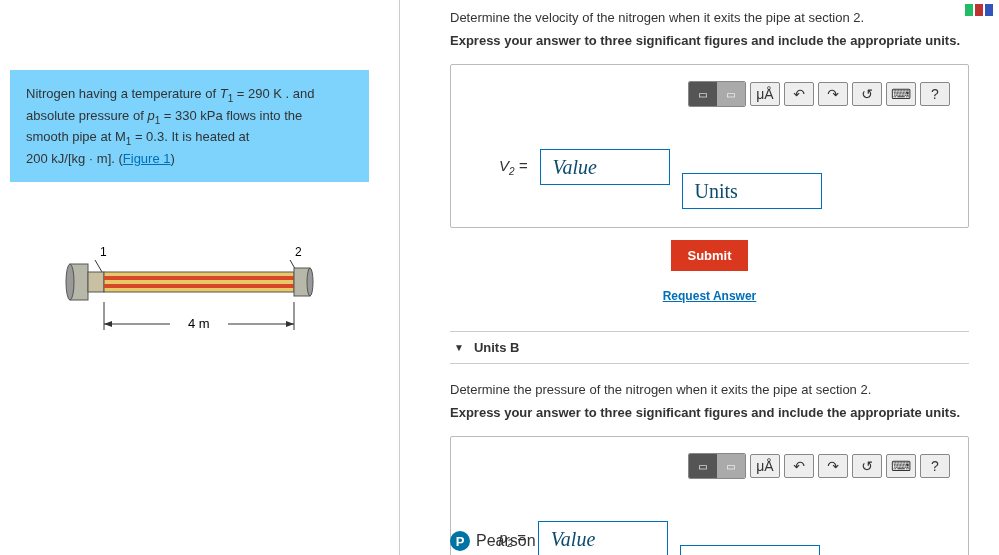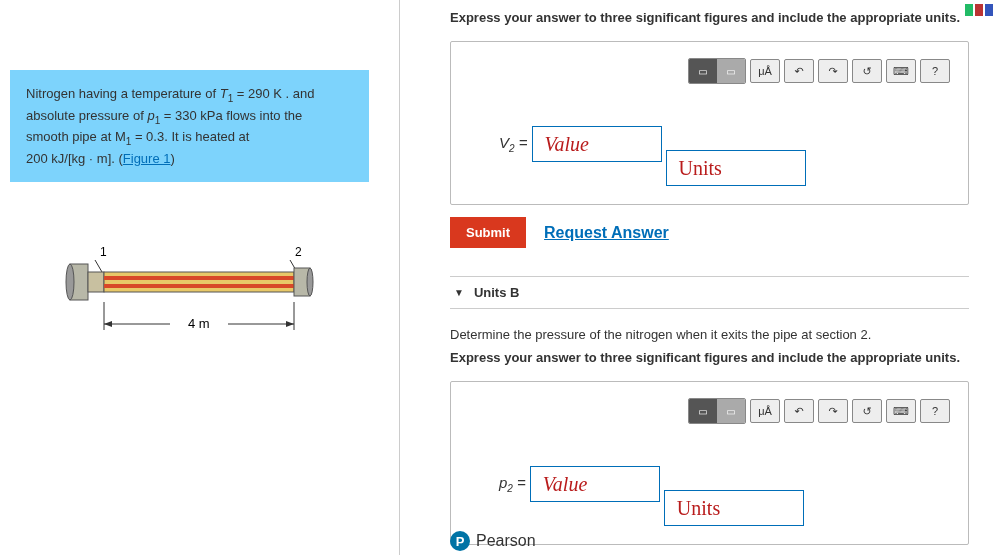--- a/index.html
+++ b/index.html
@@ -69,68 +69,68 @@
     gap: 4px;
     justify-content: flex-end;
     margin-bottom: 18px;
     align-items: center;
   }
   .tb-btn {
     width: 30px; height: 24px;
     border: 1px solid #888;
     background: #eee;
     display: flex; align-items: center; justify-content: center;
-    font-size: 11px; cursor: pointer;
+    font-size: 14px; cursor: pointer;
     border-radius: 2px;
   }
   .tb-group {
     display: flex;
     border: 1px solid #888;
     border-radius: 2px;
     overflow: hidden;
   }
   .tb-group .tb-cell {
     width: 28px; height: 24px;
     background: #555; color: #fff;
     display: flex; align-items: center; justify-content: center;
     font-size: 10px;
   }
   .tb-group .tb-cell.light { background: #aaa; }
   .input-row {
     display: flex;
     align-items: center;
-    gap: 4px;
+    gap: 12px;
     padding-left: 30px;
   }
   .var-label { font-style: italic; font-size: 15px; }
   .val-box {
     border: 1px solid #006eb8;
     height: 36px;
     display: flex; align-items: center;
     padding: 0 12px;
     font-family: 'Times New Roman', serif;
     font-style: italic;
     font-size: 20px;
-    color: #b91c1c;
+    color: #0c4a6e;
     background: #fff;
     cursor: text;
   }
   .val-box.value { width: 130px; }
   .val-box.units { width: 140px; font-style: normal; margin-top: 48px; }
-  .submit-row { display: flex; align-items: center; gap: 18px; margin-bottom: 28px; }
+  .submit-row { display: flex; align-items: center; gap: 18px; margin-bottom: 28px; flex-direction: column; }
   .submit-btn {
     background: #d9381e;
     color: #fff;
     border: none;
     padding: 8px 16px;
     font-weight: bold;
     font-size: 13px;
     cursor: pointer;
   }
-  .req-link { color: #006eb8; text-decoration: underline; font-weight: bold; font-size: 16px; cursor: pointer; }
+  .req-link { color: #006eb8; text-decoration: underline; font-weight: bold; font-size: 12px; cursor: pointer; }
   .part-header {
     display: flex;
     align-items: center;
     gap: 10px;
     border-top: 1px solid #ccc;
     border-bottom: 1px solid #ccc;
     padding: 8px 4px;
     margin-bottom: 18px;
     font-weight: bold;
     cursor: pointer;
@@ -203,20 +203,21 @@
         <line x1="198" y1="82" x2="264" y2="82" stroke="#333"></line>
         <polygon points="74,82 82,79 82,85" fill="#333"></polygon>
         <polygon points="264,82 256,79 256,85" fill="#333"></polygon>
         <text x="158" y="86" font-size="13">4 m</text>
       </svg>
     </div>
   </div>
 
   <div class="right-col">
 
+    <div class="question">Determine the velocity of the nitrogen when it exits the pipe at section 2.</div>
     <div class="instruct">Express your answer to three significant figures and include the appropriate units.</div>
 
     <div class="answer-panel">
       <div class="toolbar">
         <div class="tb-group">
           <div class="tb-cell">▭</div>
             <div class="tb-cell light">▭</div>
         </div>
         <div class="tb-btn">μÅ</div>
         <div class="tb-btn">↶</div>

